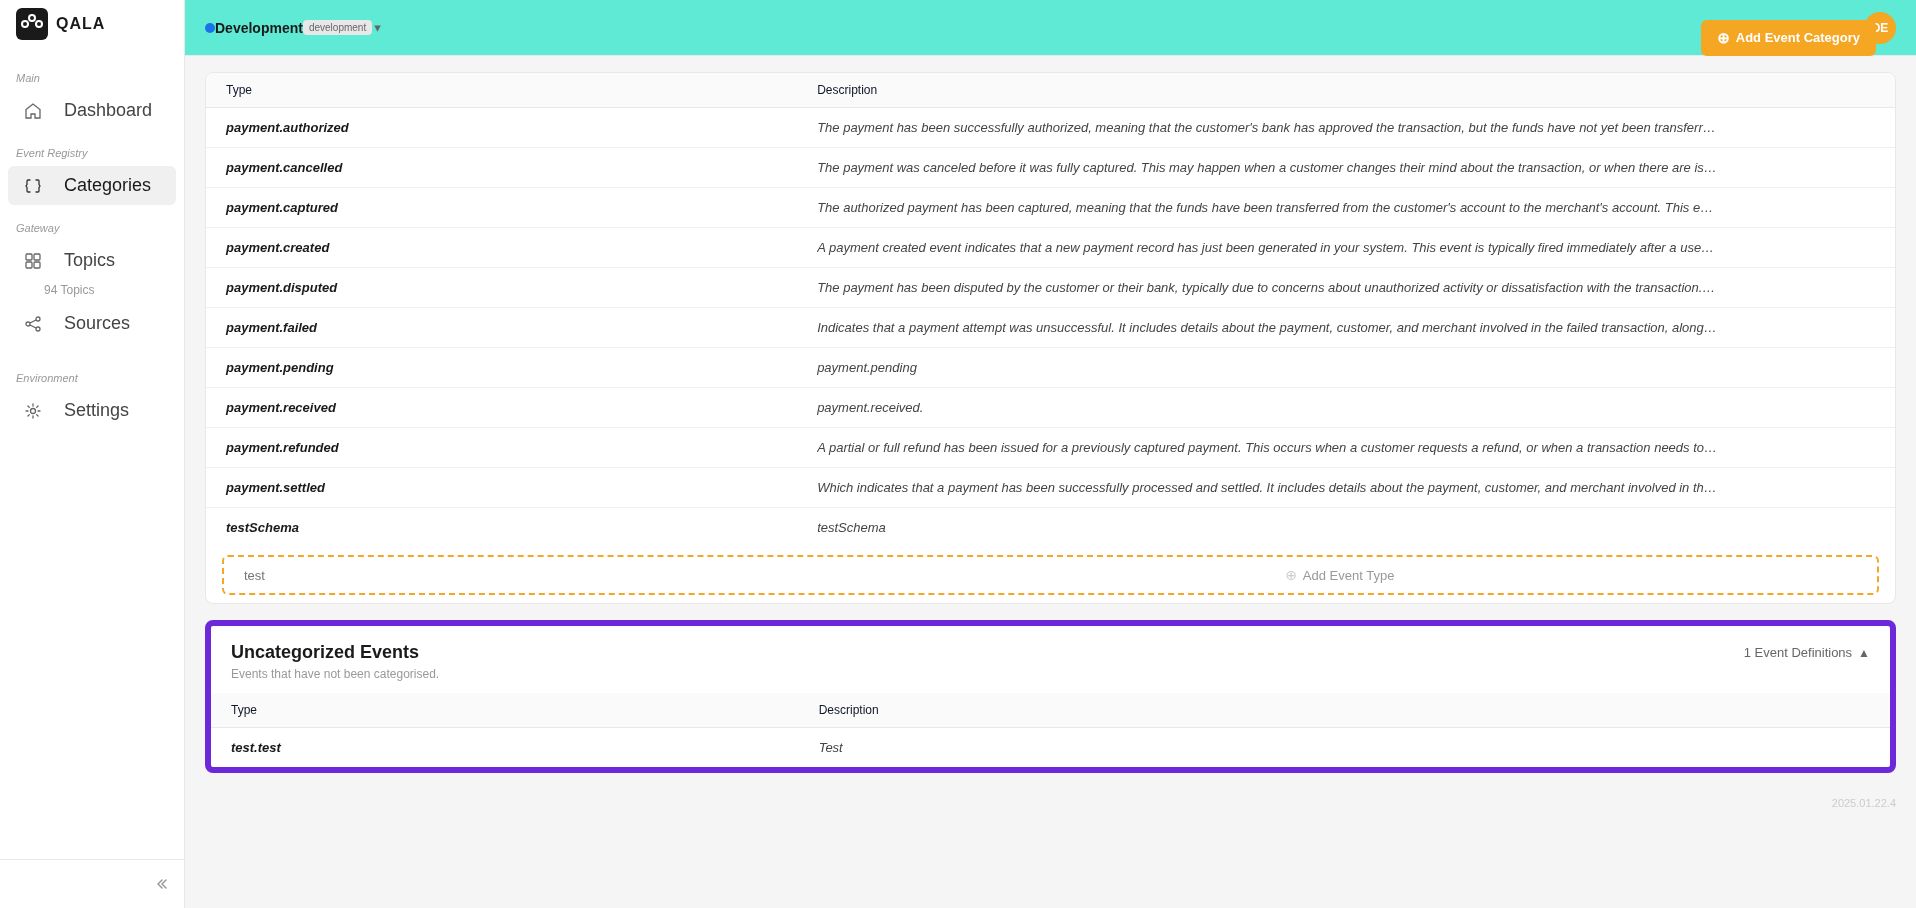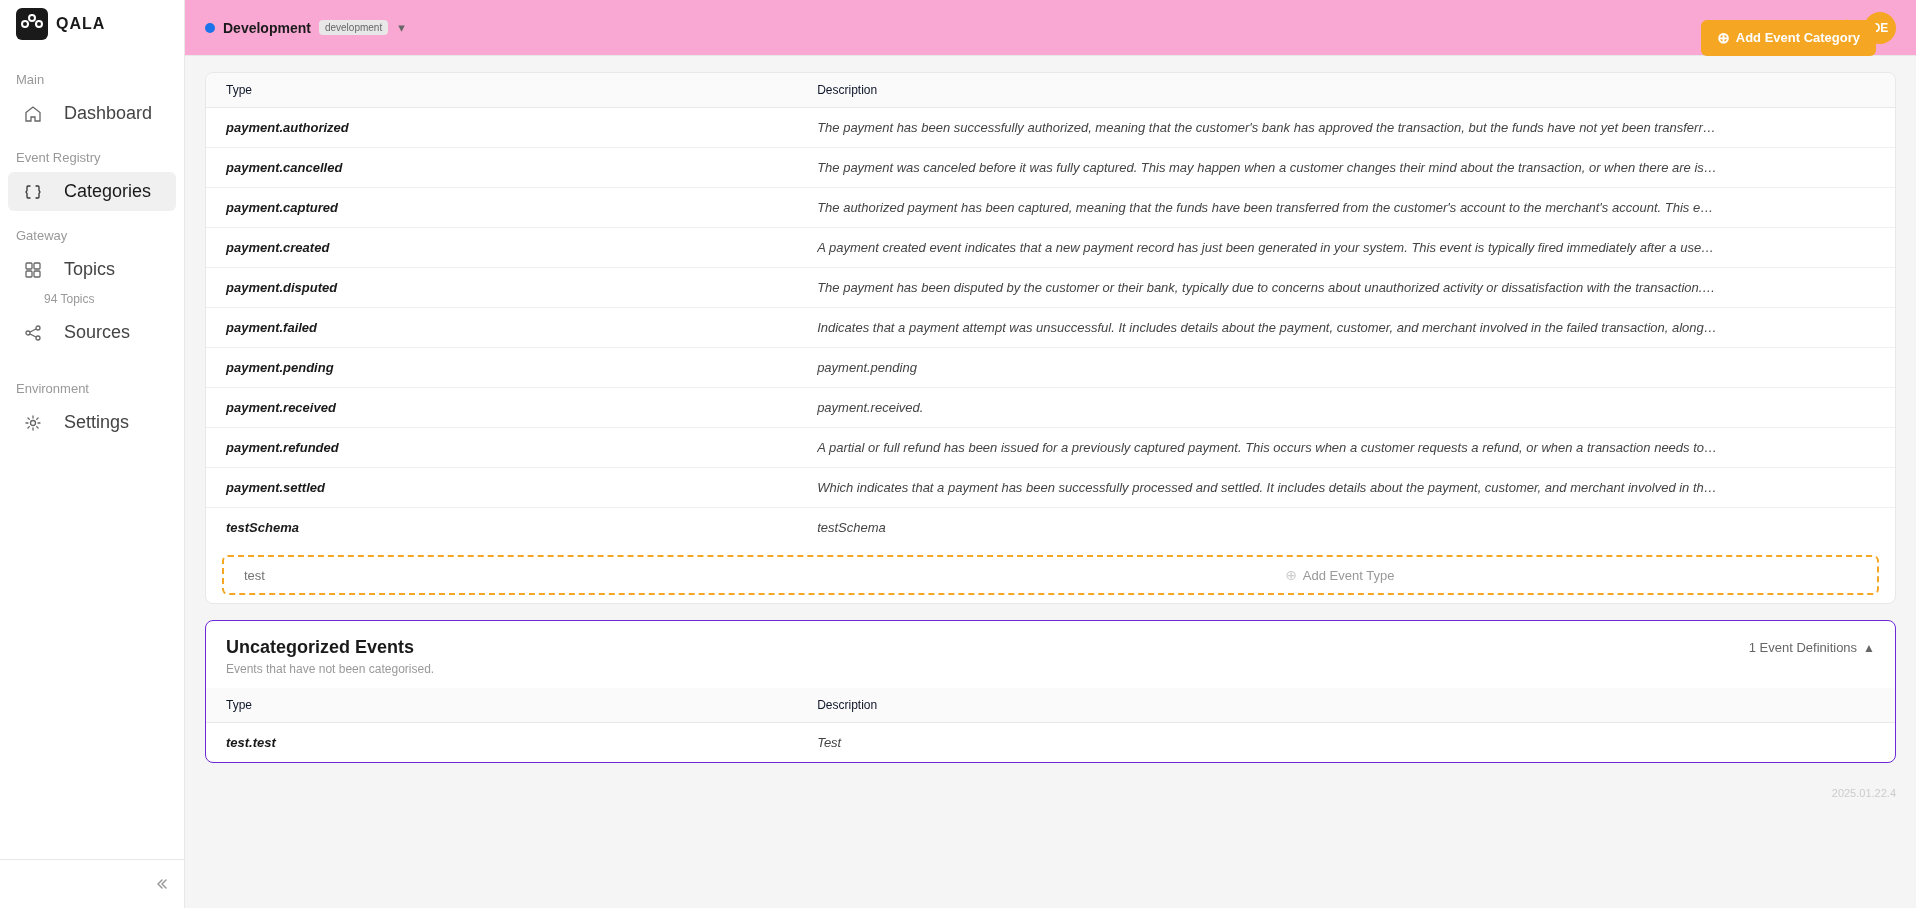--- a/index.html
+++ b/index.html
@@ -1,32 +1,32 @@
 <!DOCTYPE html>
 <html><head>
   <meta charset="utf-8">
   <style>
     * { box-sizing: border-box; margin: 0; padding: 0; }
     body { font-family: -apple-system, BlinkMacSystemFont, 'Segoe UI', sans-serif; font-size: 13px; background: #f5f5f5; color: #1a1a1a; display: flex; height: 100vh; overflow: hidden; }
 
     
     .sidebar { width: 185px; min-width: 185px; background: #fff; border-right: 1px solid #e8e8e8; display: flex; flex-direction: column; height: 100vh; padding: 0; }
     .sidebar-logo { display: flex; align-items: center; gap: 8px; padding: 8px 16px; border-bottom: 0; }
-    .sidebar-section-label { font-size: 13px; color: #999; font-weight: 500; padding: 16px 16px 6px; text-transform: none; letter-spacing: 0; }
+    .sidebar-section-label { font-size: 11px; color: #999; font-weight: 500; padding: 16px 16px 6px; text-transform: none; letter-spacing: 0; font-style: italic; }
     .sidebar-item { display: flex; align-items: center; gap: 22px; padding: 9px 16px; cursor: pointer; border-radius: 6px; margin: 1px 8px; font-size: 18px; color: #444; }
     .sidebar-item.active { background: #f0f0f0; color: #1a1a1a; font-weight: 500; }
     .sidebar-item .icon { width: 18px; height: 18px; display: flex; align-items: center; justify-content: center; flex-shrink: 0; }
     .sidebar-bottom { margin-top: auto; border-top: 1px solid #e8e8e8; padding: 8px 0; }
     .sidebar-collapse { display: flex; align-items: center; justify-content: flex-end; padding: 8px 16px; cursor: pointer; color: #999; }
 
     
     .main { flex: 1; display: flex; flex-direction: column; overflow: hidden; }
 
     
-    .topbar { display: flex; align-items: center; padding: 0 20px; height: 56px; background: #f9a8d4; border-bottom: 1px solid #e8e8e8; gap: 8px; }
+    .topbar { display: flex; align-items: center; padding: 0 20px; height: 56px; background: #5eead4; border-bottom: 1px solid #e8e8e8; gap: 0; }
     .env-indicator { width: 10px; height: 10px; background: #1a73e8; border-radius: 50%; flex-shrink: 0; }
     .env-name { font-weight: 600; font-size: 14px; }
     .env-badge { background: #e8e8e8; color: #666; font-size: 10px; padding: 2px 6px; border-radius: 4px; font-weight: 500; }
     .topbar-chevron { color: #666; cursor: pointer; margin-left: 2px; }
     .topbar-right { margin-left: auto; display: flex; align-items: center; gap: 12px; }
     .theme-toggle { color: #666; cursor: pointer; font-size: 16px; }
     .user-avatar { width: 32px; height: 32px; background: #f5a623; border-radius: 50%; display: flex; align-items: center; justify-content: center; color: #fff; font-weight: 600; font-size: 12px; cursor: pointer; }
 
     
     .content { flex: 1; overflow-y: auto; padding: 0; background: #f5f5f5; }
@@ -48,21 +48,21 @@
     .event-table .text-truncate { white-space: nowrap; overflow: hidden; text-overflow: ellipsis; max-width: 900px; display: block; }
 
     
     .add-type-row { border: 2px dashed #f5a623; border-radius: 6px; margin: 8px 16px; display: flex; align-items: center; }
     .add-type-input-cell { flex: 0 0 35%; padding: 10px 20px; }
     .add-type-input-cell input { border: none; outline: none; font-size: 13px; color: #999; width: 100%; background: transparent; }
     .add-type-btn-cell { flex: 1; padding: 10px 20px; display: flex; align-items: center; justify-content: center; }
     .add-type-btn { display: flex; align-items: center; gap: 6px; color: #999; font-size: 13px; cursor: pointer; }
 
     
-    .uncategorized-section { background: #fff; border-radius: 8px; margin: 0 20px 20px; border: 1px solid #6d28d9; overflow: hidden; }
+    .uncategorized-section { background: #fff; border-radius: 8px; margin: 0 20px 20px; border: 6px solid #6d28d9; overflow: hidden; }
     .uncategorized-header { display: flex; align-items: center; justify-content: space-between; padding: 16px 20px 4px; }
     .uncategorized-title { font-size: 18px; font-weight: 600; color: #1a1a1a; }
     .uncategorized-subtitle { font-size: 12px; color: #999; padding: 0 20px 12px; }
     .event-defs-badge { display: flex; align-items: center; gap: 6px; font-size: 13px; color: #666; cursor: pointer; }
     .event-defs-badge .chevron { font-size: 12px; }
 
     
     .version-text { text-align: right; padding: 4px 20px 8px; font-size: 11px; color: #ccc; }
   </style>
 </head>

